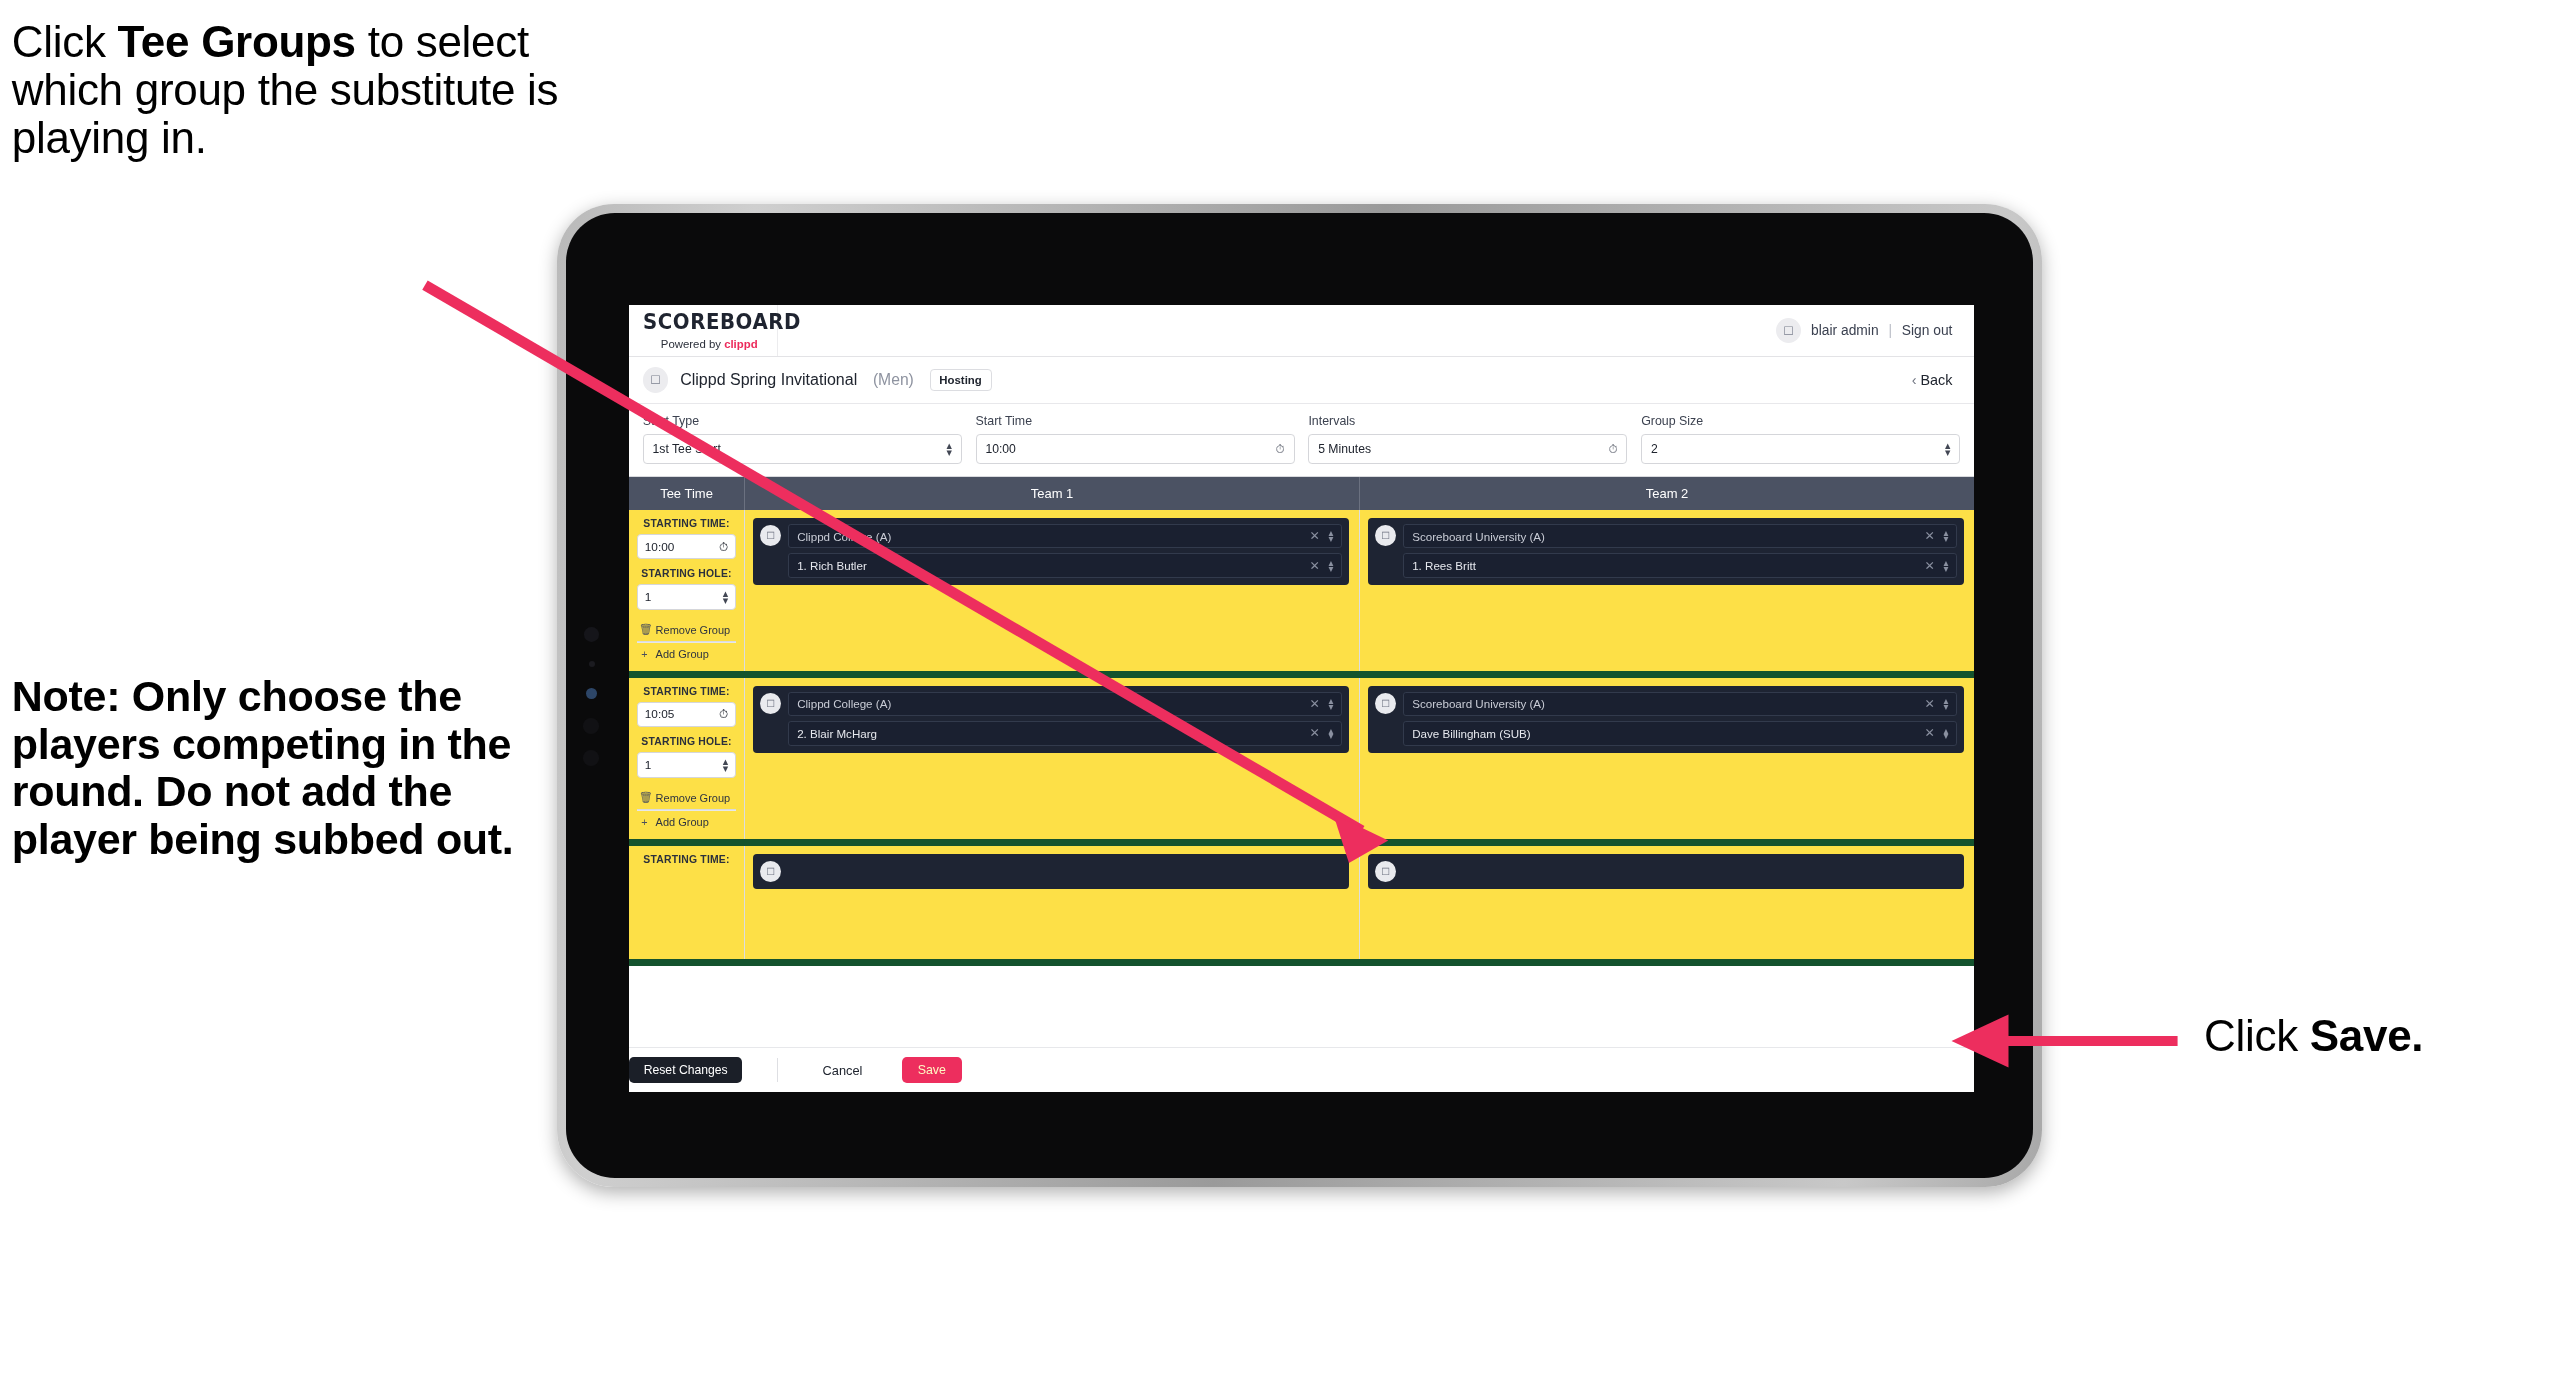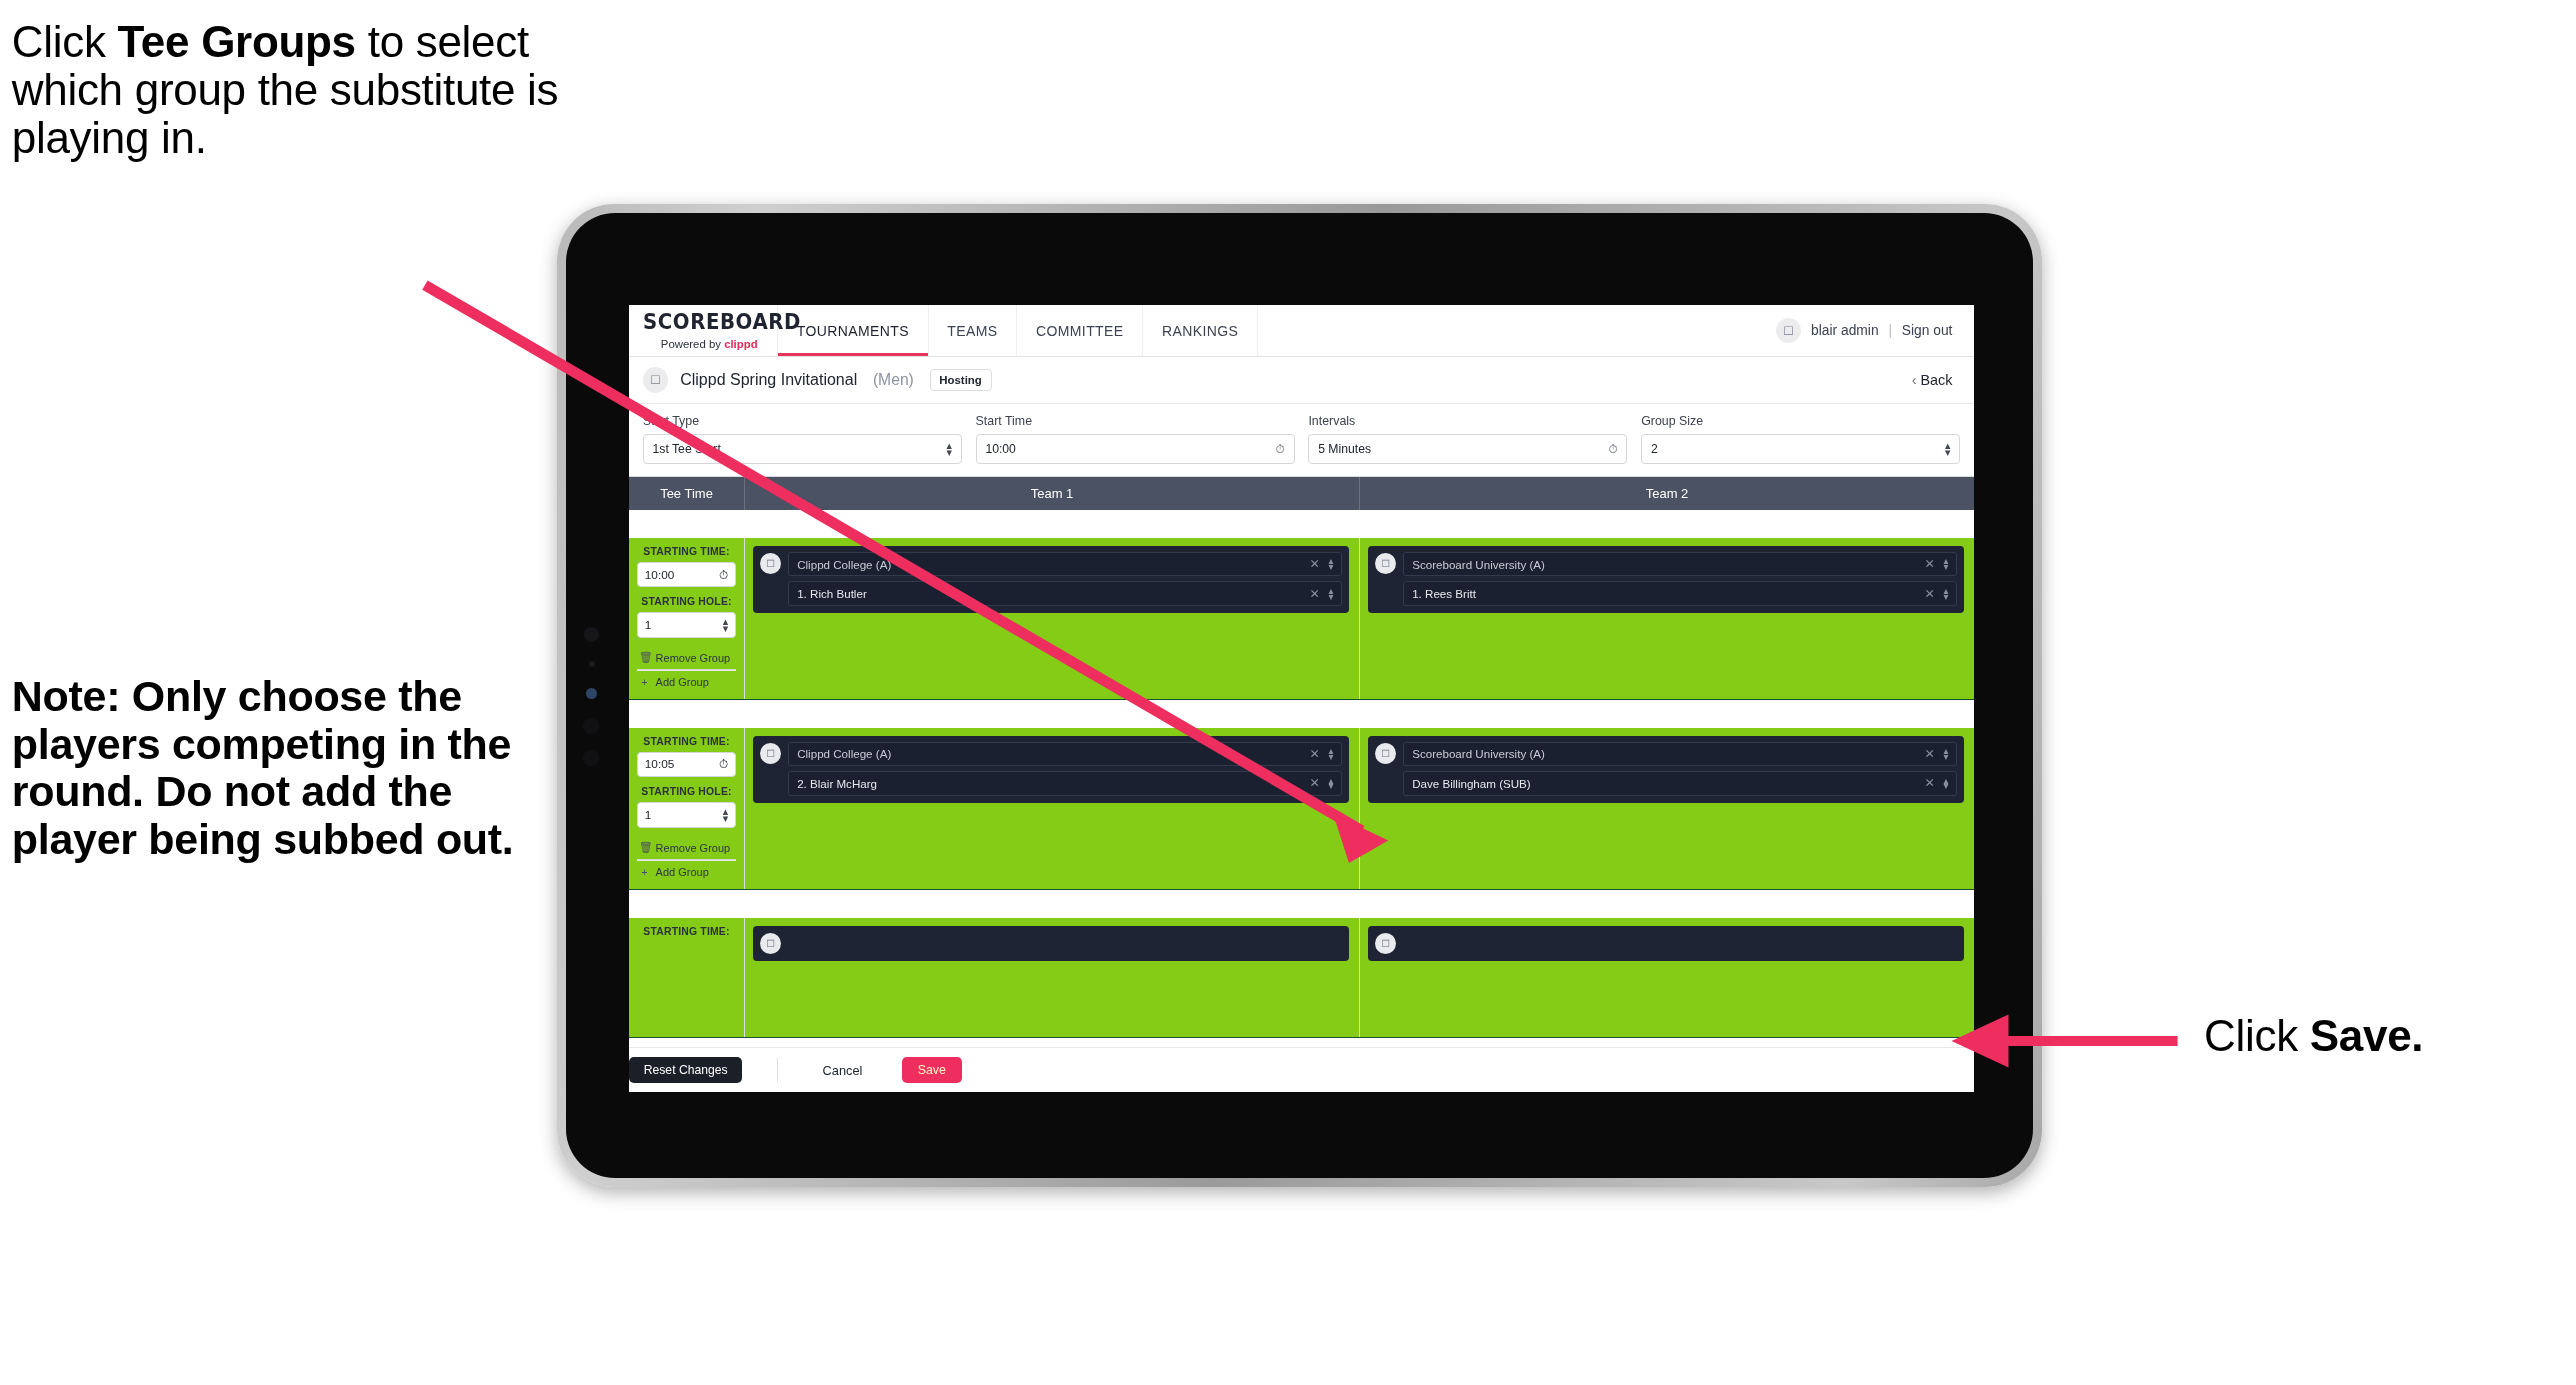--- a/index.html
+++ b/index.html
@@ -116,21 +116,21 @@
   .stepper { display:flex; flex-direction:column; line-height:0.62; font-size:10.8px; color:#424754; }
 
   
   #tbl { border-top: 1px solid #d9dade; }
   #thead { display:flex; background:#4b5263; color:#fff; height: 33px; text-align: center; }
   #thead > div { display:flex; align-items:center; justify-content:center; font-size:13px; }
   .col-tee { width: 116px; border-right:1px solid #6b7180; }
   .col-t1  { flex:1; border-right:1px solid #6b7180; }
   .col-t2  { flex:1; }
 
-  .trow { display:flex; border-bottom: 1px solid #14532d; background:#84cc16;margin-top:28px; }
+  .trow { display:flex; border-bottom: 7px solid #14532d; background:#fde047; }
   .trow .teecell {
     width: 116px; border-right:1px solid #dcdde1; padding: 7.9px 7.9px 5.9px 7.9px;
   }
   .mini-label { font-size: 10.4px; font-weight:700; color:#2b303c; letter-spacing:0.2px; text-align:center; margin-bottom:4.9px; }
   .mini-box {
     height: 25.6px; border:1px solid #d5d6da; border-radius:3.9px; background:#fff;
     display:flex; align-items:center; padding: 0 6.9px; font-size:11.8px; color:#20252f; margin-bottom:8.8px;
   }
   .mini-box .val { flex:1; }
   .mini-act {
@@ -204,26 +204,20 @@
   <div class="bezel-dot" id="dot-led"></div>
   <div class="bezel-dot" id="dot-b1"></div>
   <div class="bezel-dot" id="dot-b2"></div>
 
   <div id="app">
 
     <div id="navbar">
       <div id="brand">
         <div class="word">SCOREBOARD</div>
         <div class="sub"><span>Powered by </span><span class="pink">clippd</span></div>
-      </div>
-      <div class="nav-tabs">
-        <div class="nav-tab active">TOURNAMENTS</div>
-        <div class="nav-tab">TEAMS</div>
-        <div class="nav-tab">COMMITTEE</div>
-        <div class="nav-tab">RANKINGS</div>
       </div>
       <div id="nav-right">
         <div class="avatar">☐</div>
         <span>blair admin</span>
         <span class="sep">|</span>
         <span class="lnk">Sign out</span>
       </div>
     </div>
 
     <div id="tourney">

